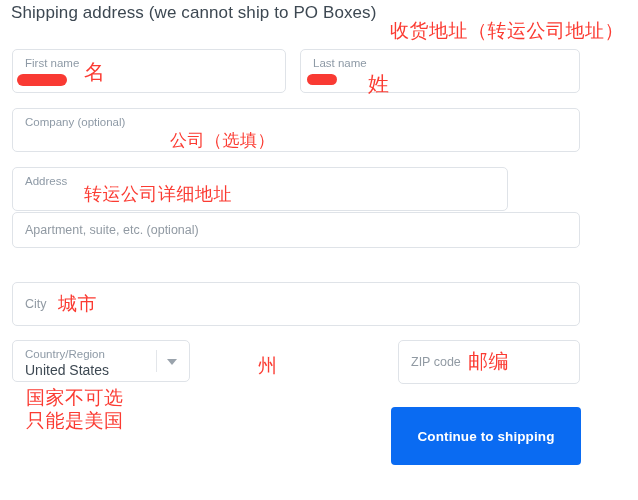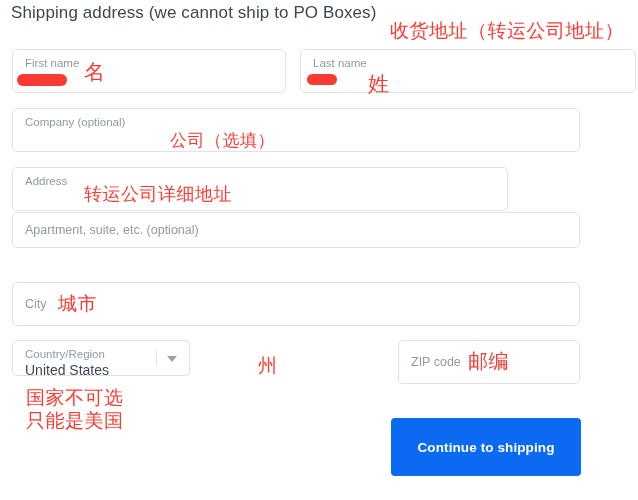--- a/index.html
+++ b/index.html
@@ -100,21 +100,20 @@
     box-sizing: border-box;
     background: #0a6bf2;
     border: none;
     border-radius: 4px;
     color: #ffffff;
     font-family: "Liberation Sans", sans-serif;
     font-size: 13.5px;
     font-weight: bold;
     cursor: pointer;
     letter-spacing: 0.1px;
-    margin-top: 11px;
   }
 
   
   .annotation {
     position: absolute;
     color: #fb3b32;
     font-family: "DejaVu Sans", sans-serif;
     font-size: 17px;
     white-space: pre;
     line-height: 20px;
@@ -132,21 +131,21 @@
 
   <div class="annotation big" style="left:374px; top:19px;margin-left:16px;">收货地址（转运公司地址）</div>
 
   <div class="field" style="left:12px; top:49px; width:274px; height:44px;">
     <span class="field-label">First name</span>
     <span class="field-value"></span>
   </div>
   <div class="redaction" style="left:17px; top:74px; width:50px; height:12px;"></div>
   <div class="annotation" style="left:84px; top:62px; font-size:21px;">名</div>
 
-  <div class="field" style="left:300px; top:49px; width:336px; height:44px;padding-left:8px;">
+  <div class="field" style="left:300px; top:49px; width:280px; height:44px;padding-left:8px;">
     <span class="field-label">Last name</span>
     <span class="field-value"></span>
   </div>
   <div class="redaction" style="left:307px; top:74px; width:30px; height:11px;"></div>
   <div class="annotation" style="left:368px; top:74px; font-size:21px;">姓</div>
 
   <div class="field" style="left:12px; top:108px; width:568px; height:44px;">
     <span class="field-label">Company (optional)</span>
   </div>
   <div class="annotation" style="left:170px; top:130px;">公司（选填）</div>
@@ -158,21 +157,21 @@
 
   <div class="field" style="left:12px; top:212px; width:568px; height:36px;">
     <span class="field-label centered">Apartment, suite, etc. (optional)</span>
   </div>
 
   <div class="field" style="left:12px; top:282px; width:568px; height:44px;">
     <span class="field-label centered">City</span>
   </div>
   <div class="annotation" style="left:58px; top:293px; font-size:19px;">城市</div>
 
-  <div class="field" style="left:12px; top:340px; width:178px; height:36px;">
+  <div class="field" style="left:12px; top:340px; width:178px; height:42px;">
     <span class="field-label">Country/Region</span>
     <span class="field-value">United States</span>
     <span class="select-divider" style="right:32px;"></span>
     <span class="chevron" style="right:12px;"></span>
   </div>
 
   <div class="annotation" style="left:258px; top:355px; font-size:19px;">州</div>
 
   <div class="field" style="left:398px; top:340px; width:182px; height:44px;">
     <span class="field-label centered">ZIP code</span>

